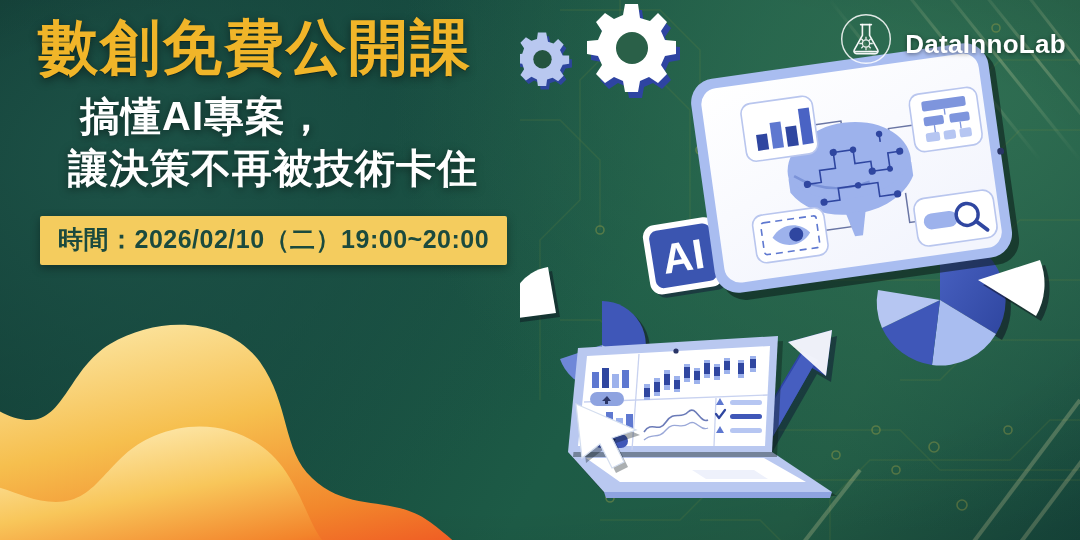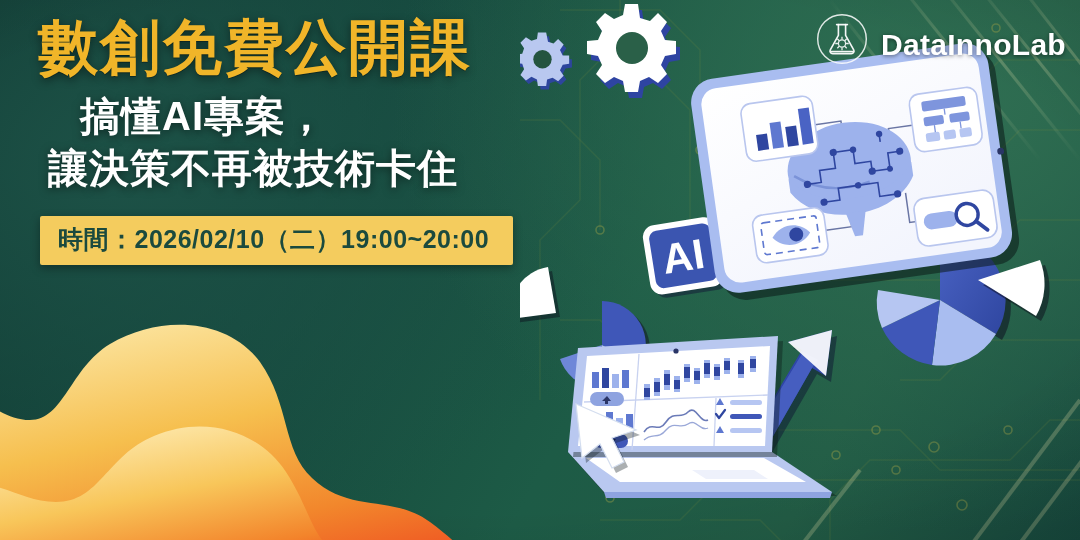--- a/index.html
+++ b/index.html
@@ -33,43 +33,43 @@
     color:#f0b529;
     text-shadow:0 3px 10px rgba(0,0,0,.45),0 1px 0 rgba(0,0,0,.3);
     margin:0 0 6px 10px;white-space:nowrap;
   }
   .subtitle{
     color:#ffffff;font-weight:bold;font-size:40px;line-height:1.3;
     letter-spacing:1px;margin:10px 0 0 12px;
     text-shadow:0 2px 8px rgba(0,0,0,.5);
   }
   .sub-line{display:block;white-space:nowrap;margin-left:40px;}
-  .sub-line.indent{margin-left:8px;}
+  .sub-line.indent{margin-left:28px;}
   .datebar{
     display:inline-block;margin:22px 0 0 12px;
     background:#f4cc5e;color:#1b4a3e;
     font-size:25px;font-weight:bold;letter-spacing:.5px;
-    padding:7px 24px 9px 18px;border-radius:2px;
+    padding:7px 18px 9px 18px;border-radius:2px;
     box-shadow:0 3px 10px rgba(0,0,0,.35);
     white-space:nowrap;
   }
 
   
   .logo{
     position:absolute;right:14px;top:12px;
     display:flex;align-items:center;gap:12px;
   }
   .logo-mark{width:54px;height:54px;flex:0 0 auto;}
   .logo-text{display:flex;flex-direction:column;line-height:1.05;}
   .logo-cn{
     color:#ffffff;font-size:20px;font-weight:bold;letter-spacing:2px;
     text-shadow:0 1px 4px rgba(0,0,0,.5);
   }
   .logo-en{
-    color:#ffffff;font-size:30px;font-weight:bold;letter-spacing:.3px;
+    color:#ffffff;font-size:26px;font-weight:bold;letter-spacing:.3px;
     text-shadow:0 1px 4px rgba(0,0,0,.5);margin-top:12px;
   }
 
   
   .art{position:absolute;right:0;top:0;width:560px;height:540px;}
 </style>
 </head>
 <body>
 
 <div id="banner">

